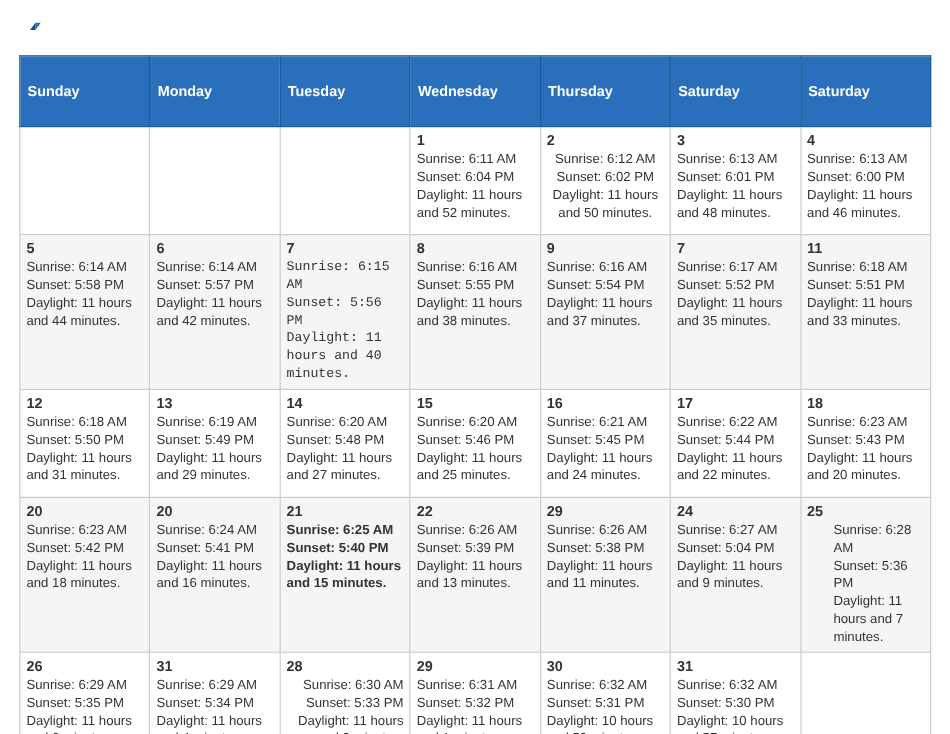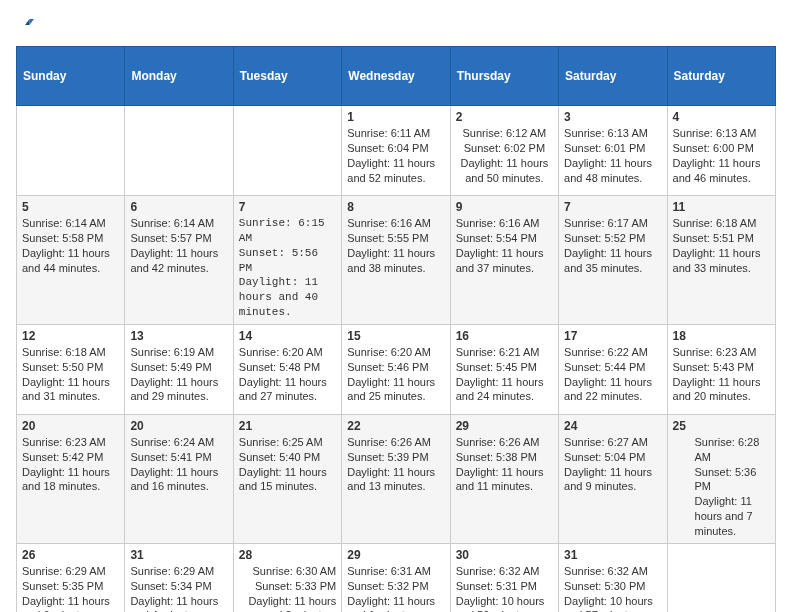--- a/index.html
+++ b/index.html
@@ -227,21 +227,21 @@
 Daylight: 11 hours and 18 minutes.</div>
         </td>
         <td>
           <div class="day-num">20</div>
           <div class="day-info" style="white-space: pre-line;">Sunrise: 6:24 AM
 Sunset: 5:41 PM
 Daylight: 11 hours and 16 minutes.</div>
         </td>
         <td>
           <div class="day-num">21</div>
-          <div class="day-info" style="white-space: pre-line;">Sunrise: 6:25 AM
+          <div class="day-info" style="white-space: pre-line; font-weight: bold;">Sunrise: 6:25 AM
 Sunset: 5:40 PM
 Daylight: 11 hours and 15 minutes.</div>
         </td>
         <td>
           <div class="day-num">22</div>
           <div class="day-info" style="white-space: pre-line;">Sunrise: 6:26 AM
 Sunset: 5:39 PM
 Daylight: 11 hours and 13 minutes.</div>
         </td>
         <td>

